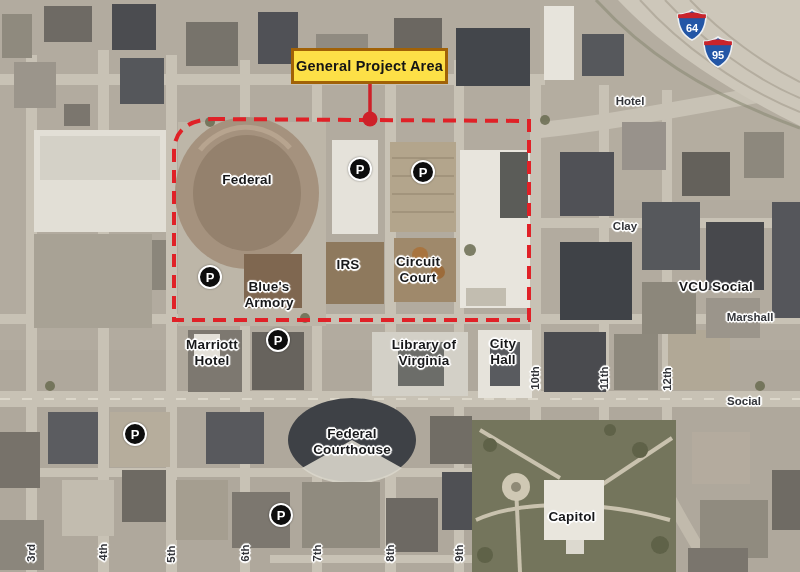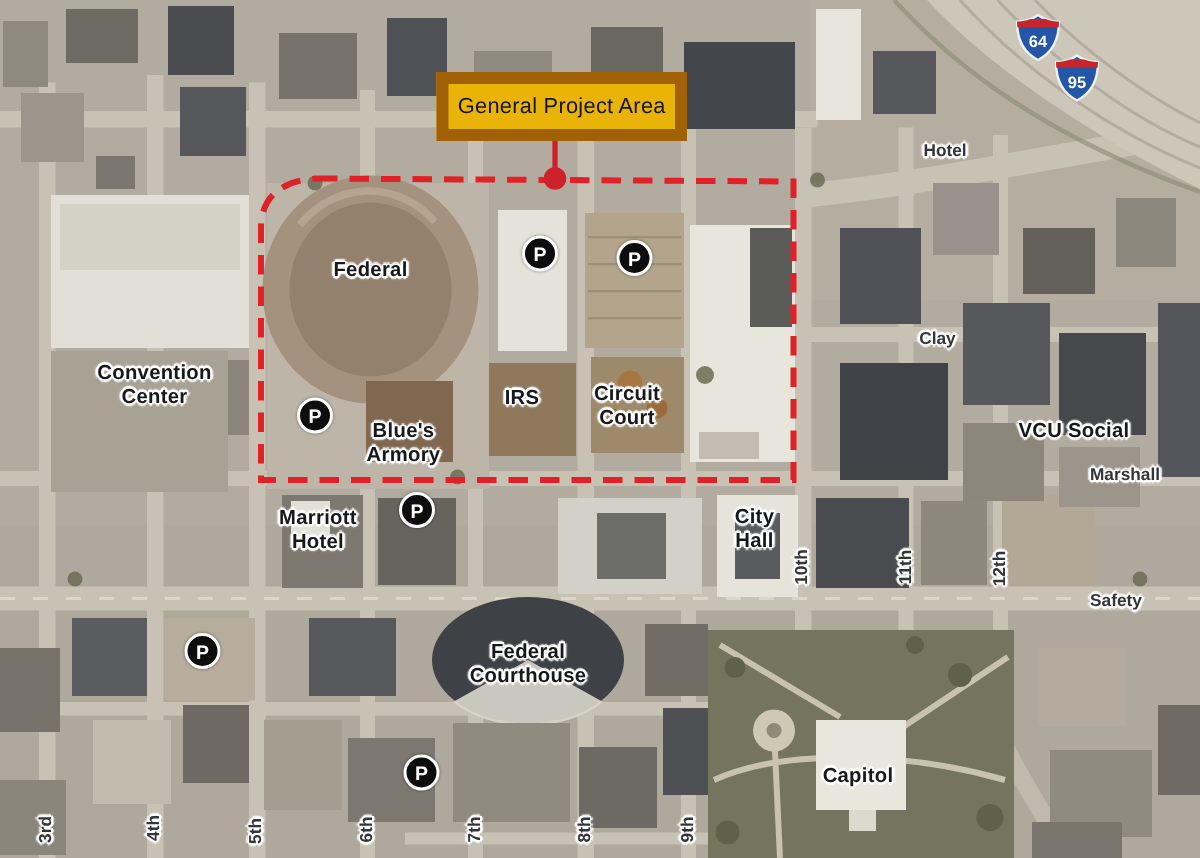--- a/index.html
+++ b/index.html
@@ -29,23 +29,23 @@
     position:absolute;transform:translate(-50%,-50%);
     width:20px;height:20px;border-radius:50%;
     background:#0d0d0d;border:2.5px solid #fff;
     display:flex;align-items:center;justify-content:center;
     color:#fff;font-size:13px;font-weight:bold;
     box-shadow:0 0 2px rgba(0,0,0,.45);
   }
   
   .callout{
     position:absolute;left:291px;top:48px;width:151px;height:30px;
-    background:#eab308;border:8px solid #a16207;
+    background:#fde047;border:3px solid #a16207;
     display:flex;align-items:center;justify-content:center;
-    font-size:14.5px;font-weight:normal;color:#151515;letter-spacing:.2px;
+    font-size:14.5px;font-weight:bold;color:#151515;letter-spacing:.2px;
   }
   .shield{position:absolute;transform:translate(-50%,-50%);}
   .shield text{font-family:"Liberation Sans",sans-serif;font-weight:bold;}
 </style>
 </head>
 <body>
 
 <div class="map">
 
   <svg class="layer" width="800" height="572" viewBox="0 0 800 572" aria-hidden="true">
@@ -201,40 +201,40 @@
     <path d="M 212 119 L 529 121 L 529 320 L 174 320 L 174 152 C 174 131 188 120 212 119" fill="none" stroke="#e02127" stroke-width="4" stroke-dasharray="13 8"></path>
     <line x1="370" y1="84" x2="370" y2="114" stroke="#ce2129" stroke-width="3.5"></line>
     <circle cx="370" cy="119" r="7.5" fill="#ce2129"></circle>
   </svg>
 
   <div class="callout">
     <span>General Project Area</span>
   </div>
 
   <div class="bldg-label" style="left:247px;top:180px">Federal</div>
-  <div class="bldg-label" style="left:103px;top:256px">Convention
-Center</div>
   <div class="bldg-label" style="left:269px;top:295px">Blue's
 Armory</div>
   <div class="bldg-label" style="left:212px;top:353px">Marriott
 Hotel</div>
   <div class="bldg-label" style="left:348px;top:265px">IRS</div>
   <div class="bldg-label" style="left:418px;top:270px">Circuit
 Court</div>
+  <div class="bldg-label" style="left:424px;top:353px">Library of
+Virginia</div>
   <div class="bldg-label" style="left:503px;top:352px">City
 Hall</div>
   <div class="bldg-label" style="left:352px;top:442px">Federal
 Courthouse</div>
   <div class="bldg-label" style="left:572px;top:517px">Capitol</div>
   <div class="bldg-label" style="left:716px;top:287px">VCU Social</div>
 
   <div class="street-label" style="left:630px;top:101px">Hotel</div>
   <div class="street-label" style="left:625px;top:226px">Clay</div>
   <div class="street-label" style="left:750px;top:317px">Marshall</div>
-  <div class="street-label" style="left:744px;top:401px">Safety</div>
+  <div class="street-label" style="left:744px;top:401px">Social</div>
 
   <div class="street-label v" style="left:31px;top:553px">3rd</div>
   <div class="street-label v" style="left:103px;top:552px">4th</div>
   <div class="street-label v" style="left:171px;top:554px">5th</div>
   <div class="street-label v" style="left:245px;top:553px">6th</div>
   <div class="street-label v" style="left:317px;top:553px">7th</div>
   <div class="street-label v" style="left:390px;top:553px">8th</div>
   <div class="street-label v" style="left:459px;top:553px">9th</div>
   <div class="street-label v" style="left:535px;top:378px">10th</div>
   <div class="street-label v" style="left:604px;top:378px">11th</div>

